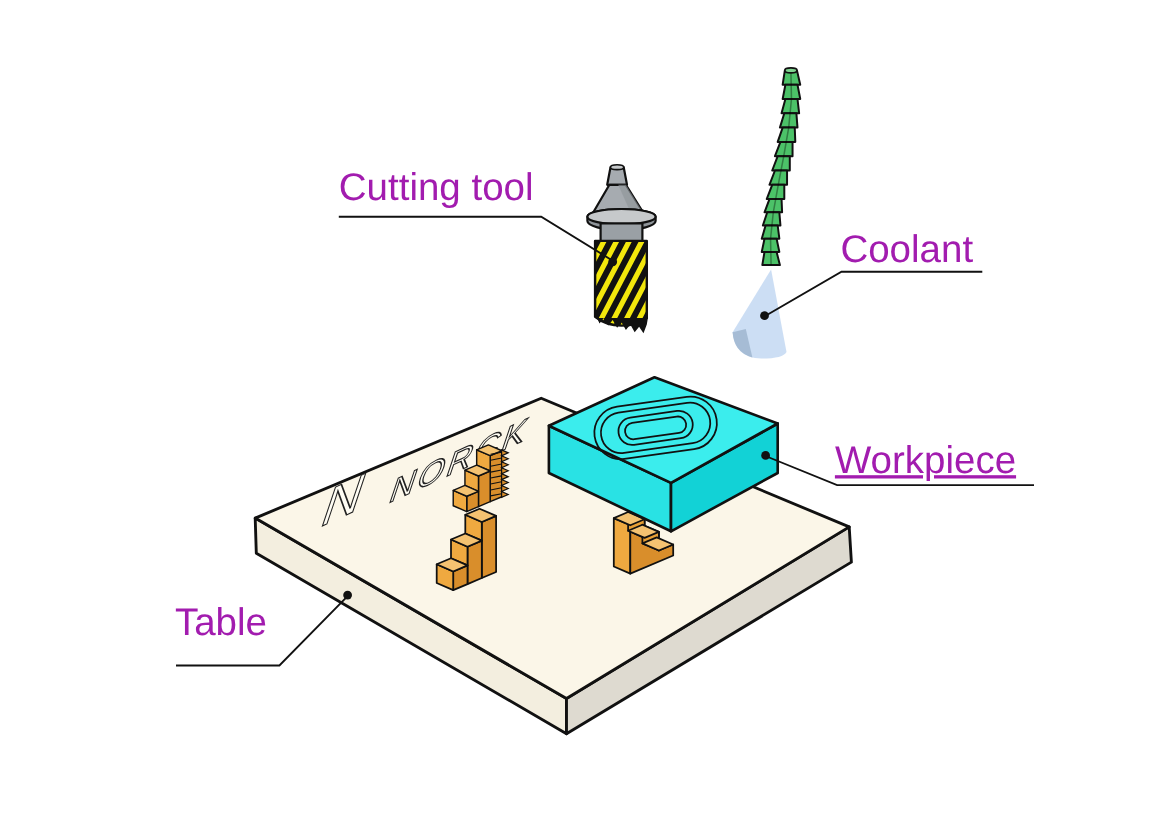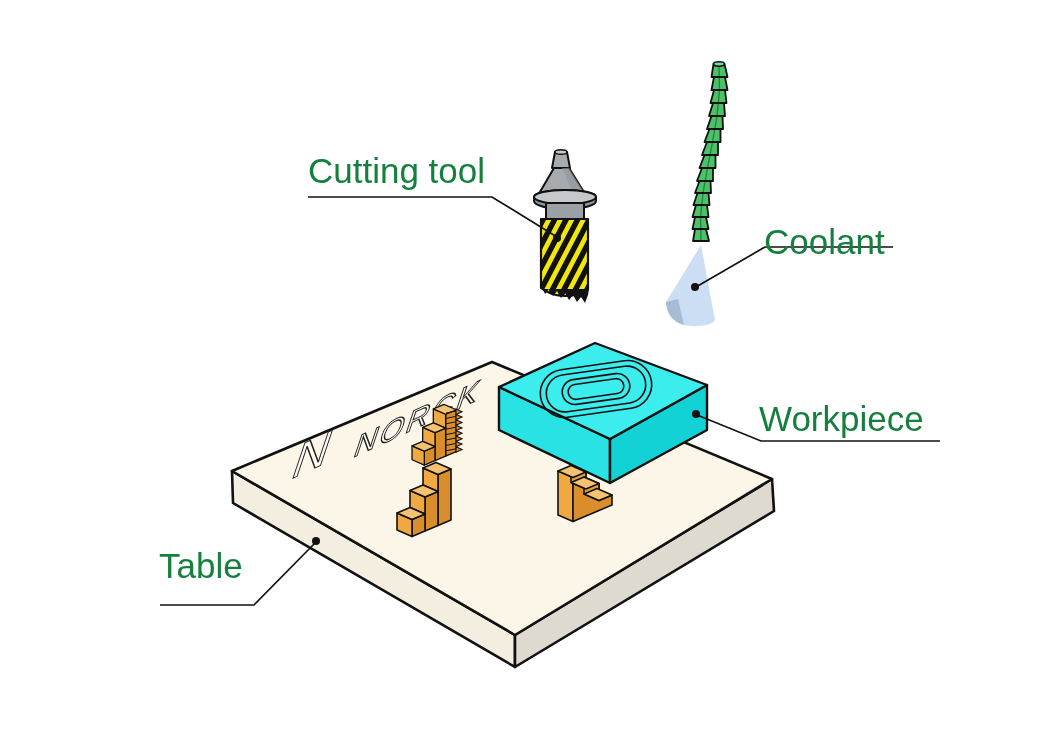--- a/index.html
+++ b/index.html
@@ -1,19 +1,19 @@
 <!DOCTYPE html>
 <html><head>
 <meta charset="utf-8">
 <style>
   html,body{margin:0;padding:0;background:#fff;}
   #stage{position:relative;width:1052px;height:744px;background:#ffffff;overflow:hidden;
          font-family:"Liberation Sans",sans-serif;}
   #art{position:absolute;left:0;top:0;}
-  .label{position:absolute;font:35px/1.05 "Liberation Sans",sans-serif;color:#15803d;white-space:nowrap;}
+  .label{position:absolute;font:35px/1.05 "Liberation Sans",sans-serif;color:#a21caf;white-space:nowrap;}
 </style>
 </head>
 <body>
 
 <div id="stage">
 
   <svg id="art" width="1052" height="744" viewBox="0 0 1052 744">
 
     <defs>
       <clipPath id="fluteClip">
@@ -124,16 +124,16 @@
       <polyline points="940,441 761,441 697,415"></polyline>
       <polyline points="160,605 254,605 316,542"></polyline>
       <circle cx="557" cy="238" r="4" fill="#111" stroke="none"></circle>
       <circle cx="695" cy="287" r="4" fill="#111" stroke="none"></circle>
       <circle cx="696" cy="414" r="4" fill="#111" stroke="none"></circle>
       <circle cx="316" cy="541" r="4" fill="#111" stroke="none"></circle>
     </g>
   </svg>
 
   <div class="label" style="left:308px;top:153px;">Cutting tool</div>
-  <div class="label" style="left:764px;top:224px;">Coolant</div>
-  <div class="label" style="left:759px;top:401px;">Workpiece</div>
+  <div class="label" style="left:764px;top:209px;">Coolant</div>
+  <div class="label" style="left:759px;top:401px;text-decoration:underline;">Workpiece</div>
   <div class="label" style="left:159px;top:548px;">Table</div>
 </div>
 
 </body></html>

